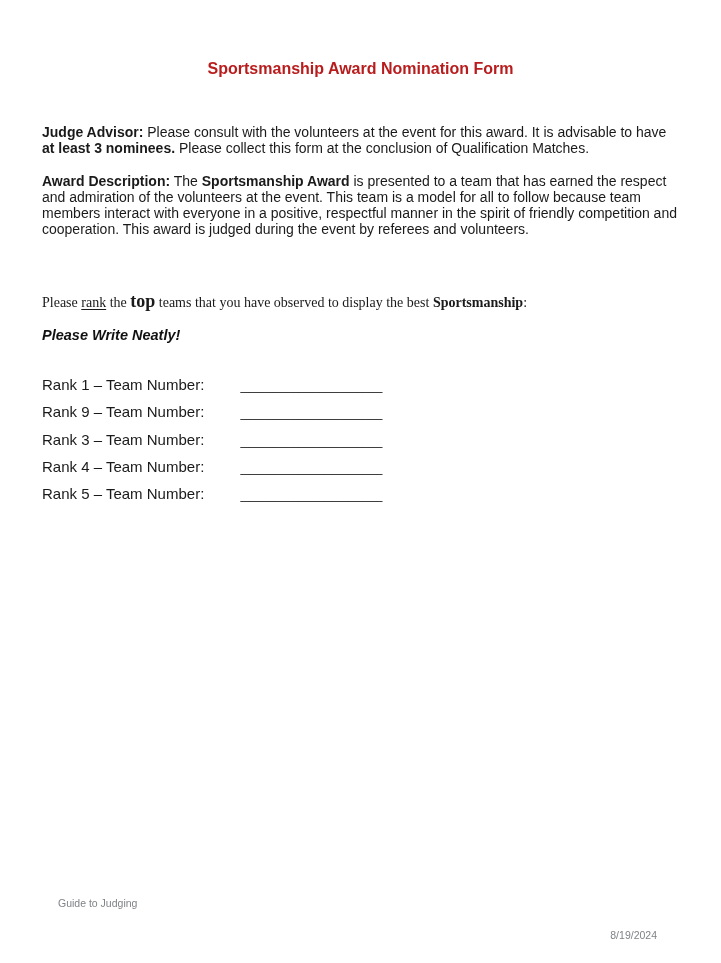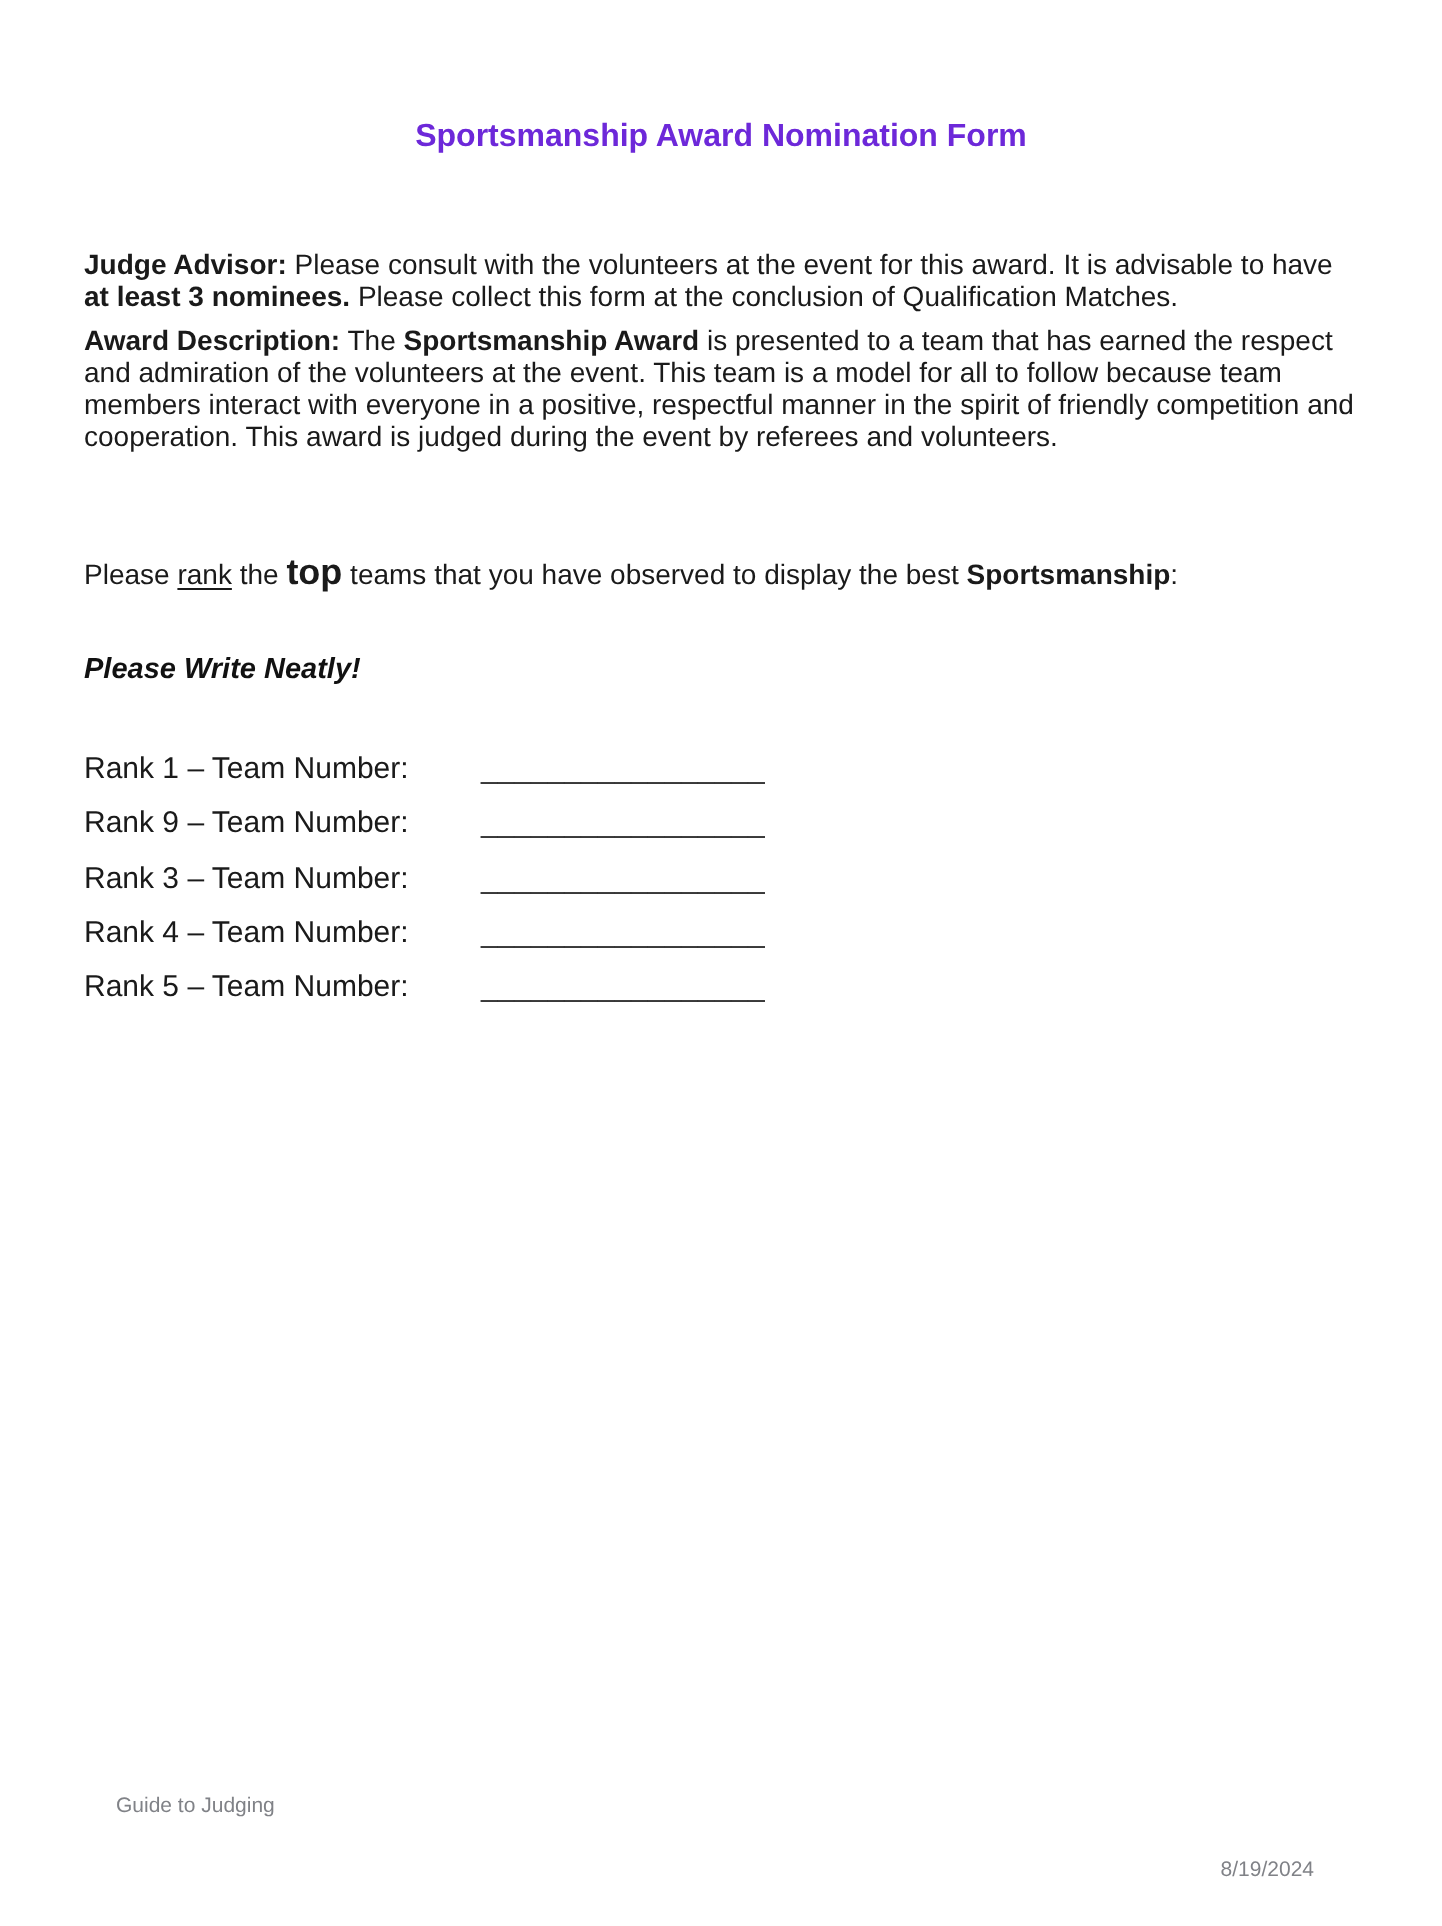--- a/index.html
+++ b/index.html
@@ -13,33 +13,33 @@
     overflow: hidden;
   }
   .doc-title {
     position: absolute;
     top: 60px;
     left: 0;
     width: 721px;
     text-align: center;
     font-size: 16px;
     font-weight: bold;
-    color: #6d28d9;
+    color: #b91c1c;
   }
   .para {
     position: absolute;
     left: 42px;
     width: 637px;
     font-size: 14px;
     line-height: 16px;
     color: #1a1a1a;
   }
   .p-judge { top: 124px; }
-  .p-award { top: 162px; }
-  .p-rank-prompt { top: 275px; line-height: 23px; }
+  .p-award { top: 173px; }
+  .p-rank-prompt { top: 290px; line-height: 23px; font-family: Liberation Serif, serif; }
   .p-rank-prompt .big-bold { font-size: 18px; font-weight: bold; }
   .p-rank-prompt .ul { text-decoration: underline; text-underline-offset: 2px; }
   .bold { font-weight: bold; }
   .write-neatly {
     position: absolute;
     left: 42px;
     top: 327px;
     font-size: 14.5px;
     font-weight: bold;
     font-style: italic;

